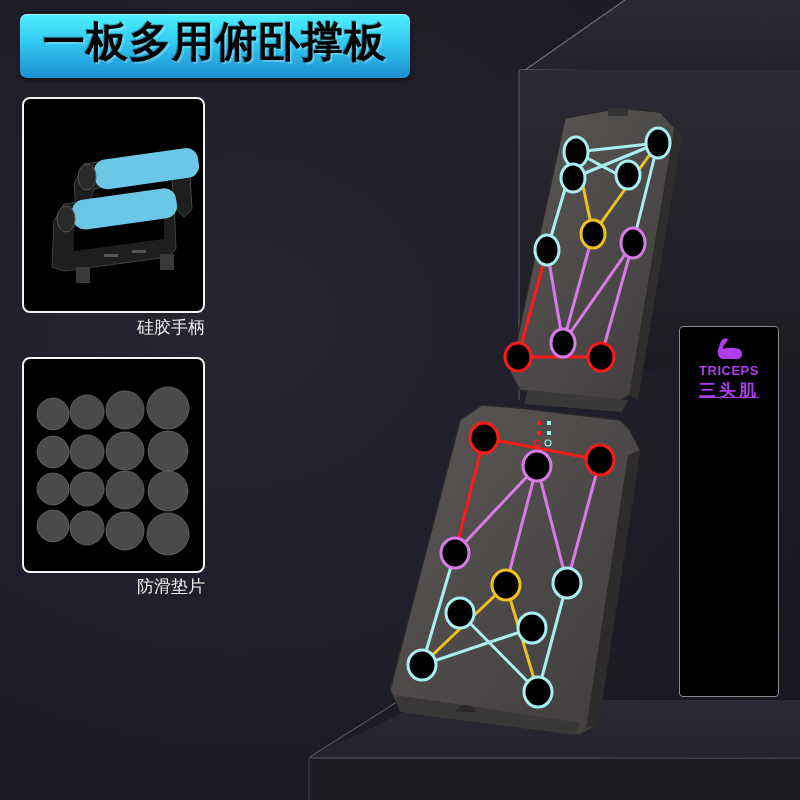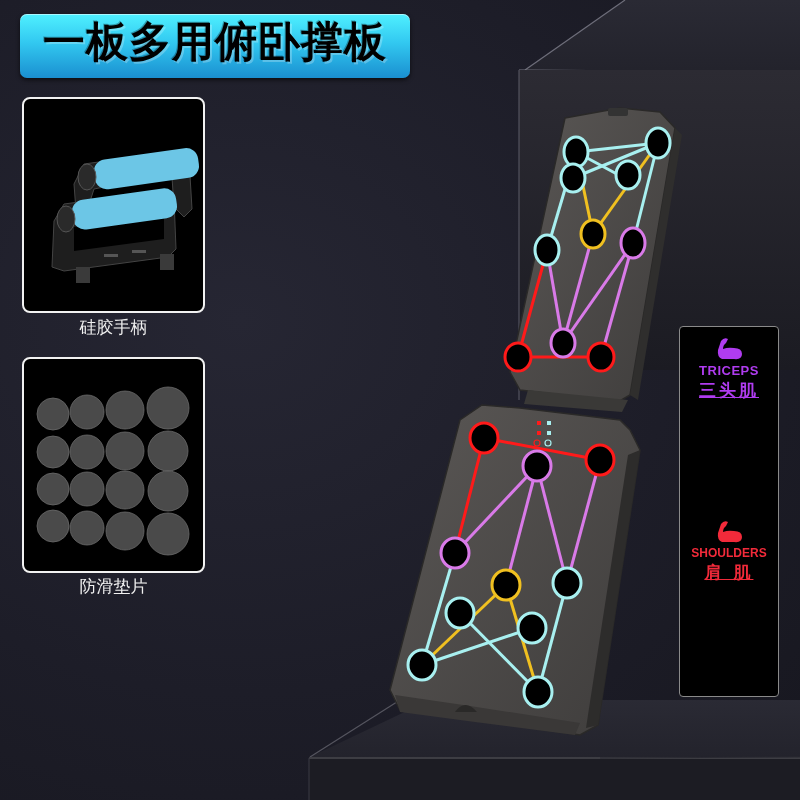--- a/index.html
+++ b/index.html
@@ -7,21 +7,21 @@
     background:radial-gradient(ellipse at 30% 40%,#262633 0%,#1d1d28 55%,#17171f 100%);
     font-family:"DejaVu Sans",sans-serif;}
   .title-banner{position:absolute;left:20px;top:14px;width:390px;height:64px;border-radius:7px;
     background:linear-gradient(#4ff0ff 0%,#32c8f0 45%,#1a8fd0 100%);
     box-shadow:0 2px 4px rgba(0,0,0,.6),inset 0 1px 0 rgba(255,255,255,.5);
     display:flex;justify-content:center;}
   .title-text{font-size:42px;font-weight:bold;color:#000;letter-spacing:1px;
     text-shadow:2px 2px 0 rgba(255,255,255,.25),-1px -1px 0 rgba(0,0,0,.3);}
   .accessory-card{position:absolute;left:22px;width:179px;height:212px;background:#000;
     border:2px solid #f2f2f2;border-radius:8px;overflow:hidden;}
-  .accessory-label{position:absolute;left:22px;width:183px;text-align:center;color:#f0f0f0;font-size:17px;}
+  .accessory-label{position:absolute;left:22px;width:183px;text-align:right;color:#f0f0f0;font-size:17px;}
   .scene{position:absolute;left:0;top:0;width:800px;height:800px;}
   .legend-panel{position:absolute;left:679px;top:326px;width:98px;height:369px;background:#000;
     border:1px solid #8a8a8a;border-radius:4px;}
   .legend-item{position:absolute;left:0;width:100%;text-align:center;}
   .legend-en{font-size:13px;font-family:"Liberation Sans",sans-serif;font-weight:bold;letter-spacing:.5px;}
   .legend-cn{font-size:17px;font-weight:bold;letter-spacing:3px;margin-top:1px;text-decoration:underline;}
   .legend-icon{display:block;margin:0 auto 2px;}
 </style>
 </head>
 <body>
@@ -182,20 +182,13 @@
 <div class="accessory-label" style="top:575px;">防滑垫片</div>
 
 <div class="legend-panel">
   <div class="legend-item" style="top:10px;color:#b03cf0;">
     <svg class="legend-icon" width="30" height="24" viewBox="0 0 30 24">
       <path d="M7,4 Q10,0 14,2 L12,6 Q9,8 9,12 Q14,10 20,11 Q28,11 28,17 Q28,23 20,22 L8,22 Q3,20 4,13 Z" fill="#b03cf0"></path>
     </svg>
     <div class="legend-en">TRICEPS</div>
     <div class="legend-cn">三头肌</div>
   </div>
-  <div class="legend-item" style="top:193px;color:#f22a3a;">
-    <svg class="legend-icon" width="30" height="24" viewBox="0 0 30 24">
-      <path d="M7,4 Q10,0 14,2 L12,6 Q9,8 9,12 Q14,10 20,11 Q28,11 28,17 Q28,23 20,22 L8,22 Q3,20 4,13 Z" fill="#f22a3a"></path>
-    </svg>
-    <div class="legend-en" style="font-size:12px;letter-spacing:0;">SHOULDERS</div>
-    <div class="legend-cn">肩 肌</div>
-  </div>
 </div>
 
 </body></html>

